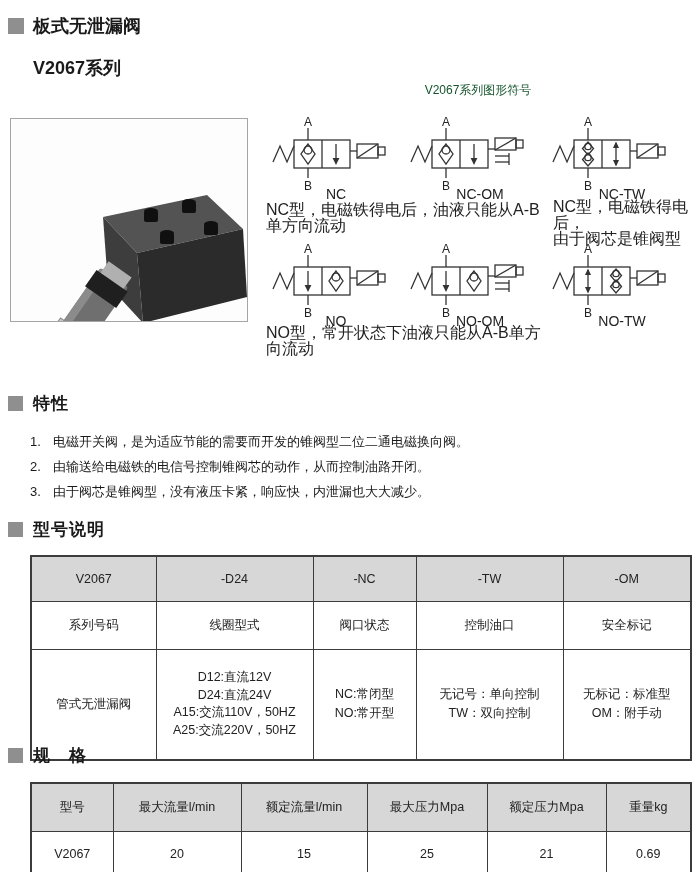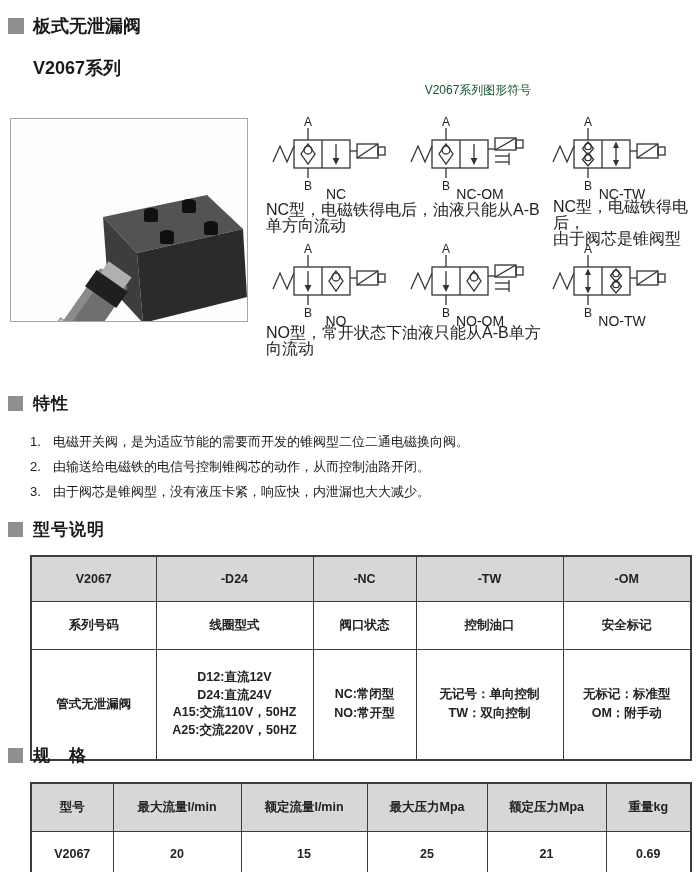--- a/index.html
+++ b/index.html
@@ -40,21 +40,21 @@
   
   .features-sec{position:absolute;left:8px;top:392px;width:684px;}
   .feat-list{margin:14px 0 0 22px;}
   .feat-item{display:flex;font-size:13px;line-height:25px;}
   .feat-num{width:16px;flex:0 0 auto;}
   .feat-text{margin-left:7px;}
 
   
   table{border-collapse:collapse;table-layout:fixed;background:#fff;}
   table{border:2px solid #3c3c3c;}
-  td{border:1px solid #3c3c3c;text-align:center;vertical-align:middle;font-size:12.5px;color:#222;padding:15px 4px;box-sizing:border-box;font-weight:bold;}
+  td{border:1px solid #3c3c3c;text-align:center;vertical-align:middle;font-size:12.5px;color:#222;padding:15px 4px;box-sizing:border-box;}
   .hdr-bg{background:#d7d7d7;}
 
   .model-sec{position:absolute;left:8px;top:518px;}
   .model-table{width:660px;margin:14px 0 0 22px;}
   .model-table .code-row td{height:37px;}
   .model-table .label-row td{height:36px;}
   .model-table .detail-row td{height:110px;}
   .lines-c div{line-height:17.5px;}
   .lines-r{display:inline-block;text-align:center;}
   .lines-r div{line-height:19px;}

